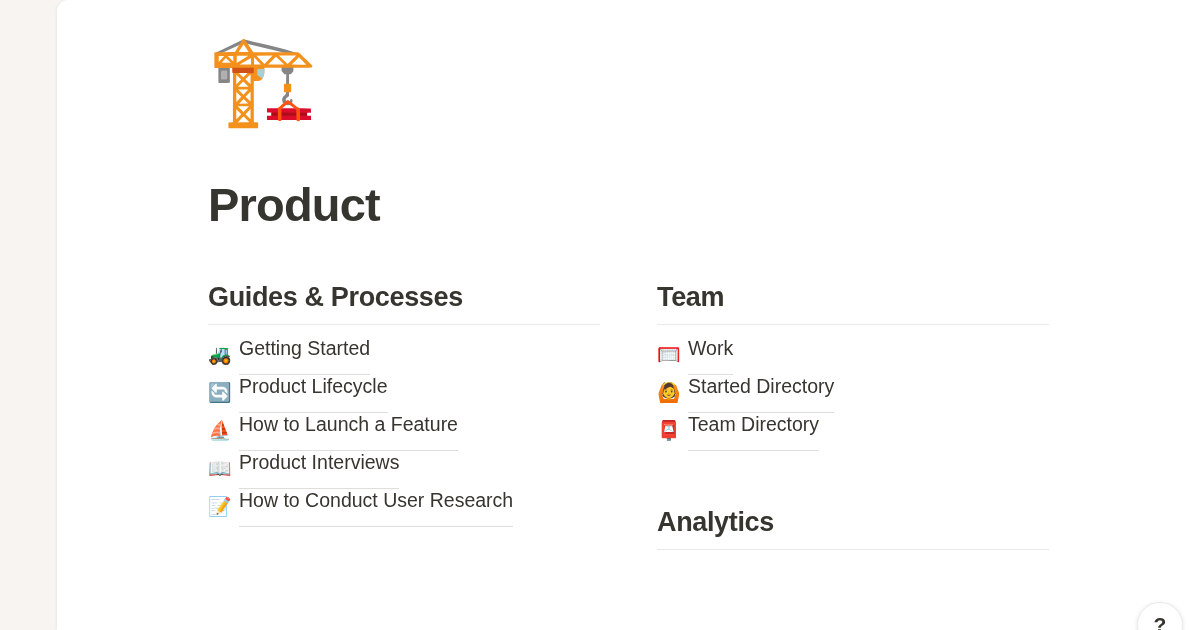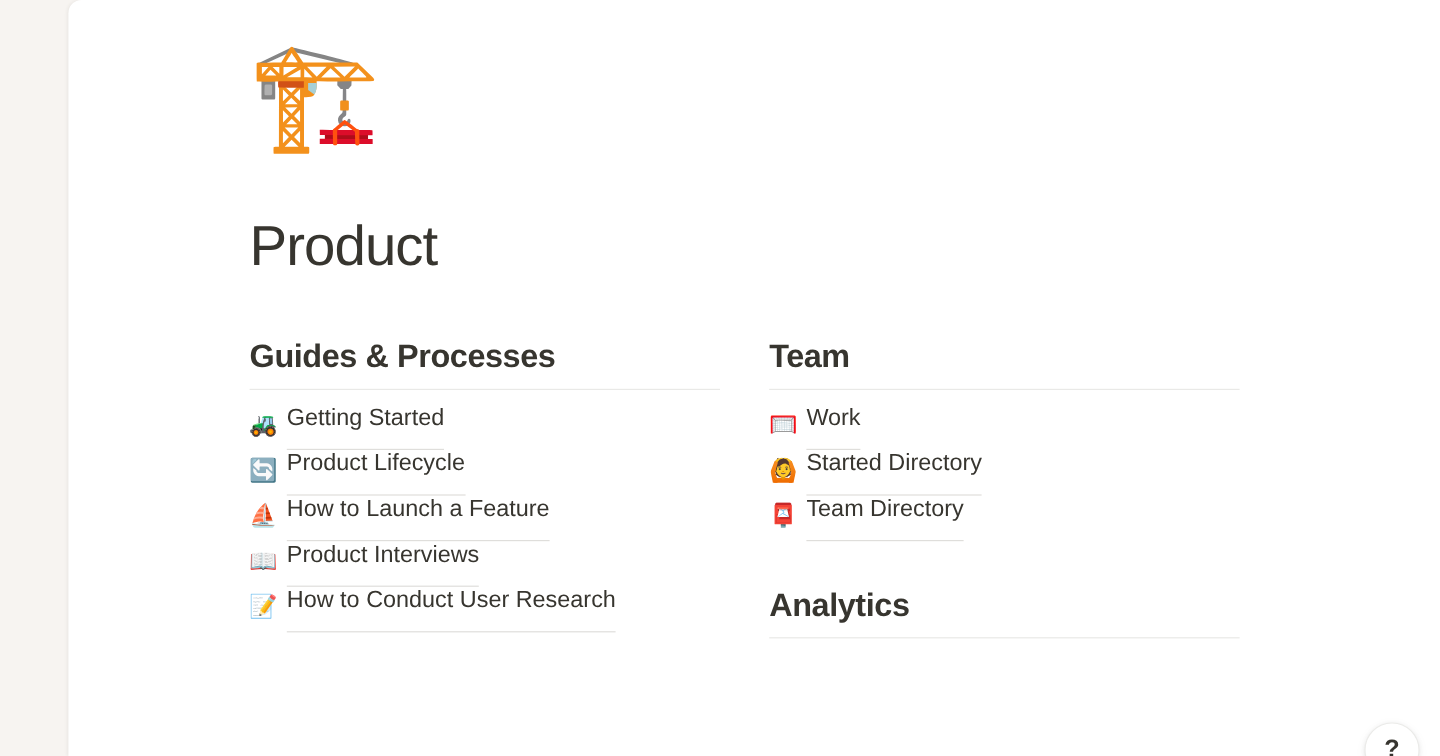--- a/index.html
+++ b/index.html
@@ -55,42 +55,42 @@
     font-family: "DejaVu Sans", sans-serif;
     user-select: none;
   }
 
   
   .page-title {
     position: absolute;
     left: 0;
     top: 178px;
     font-size: 47px;
-    font-weight: 400;
+    font-weight: 700;
     letter-spacing: -0.8px;
     color: #37352f;
     line-height: 1.15;
   }
 
   
   .columns {
     position: absolute;
     left: 0;
     top: 281px;
     width: 900px;
     display: flex;
-    gap: 41px;
+    gap: 57px;
   }
 
   .column {
     width: 392px;
     flex: 0 0 392px;
   }
 
-  .section + .section { margin-top: 38px; }
+  .section + .section { margin-top: 56px; }
 
   .section-heading {
     font-size: 27px;
     font-weight: 700;
     color: #37352f;
     letter-spacing: -0.35px;
     line-height: 1.25;
     padding-bottom: 9px;
   }
 

